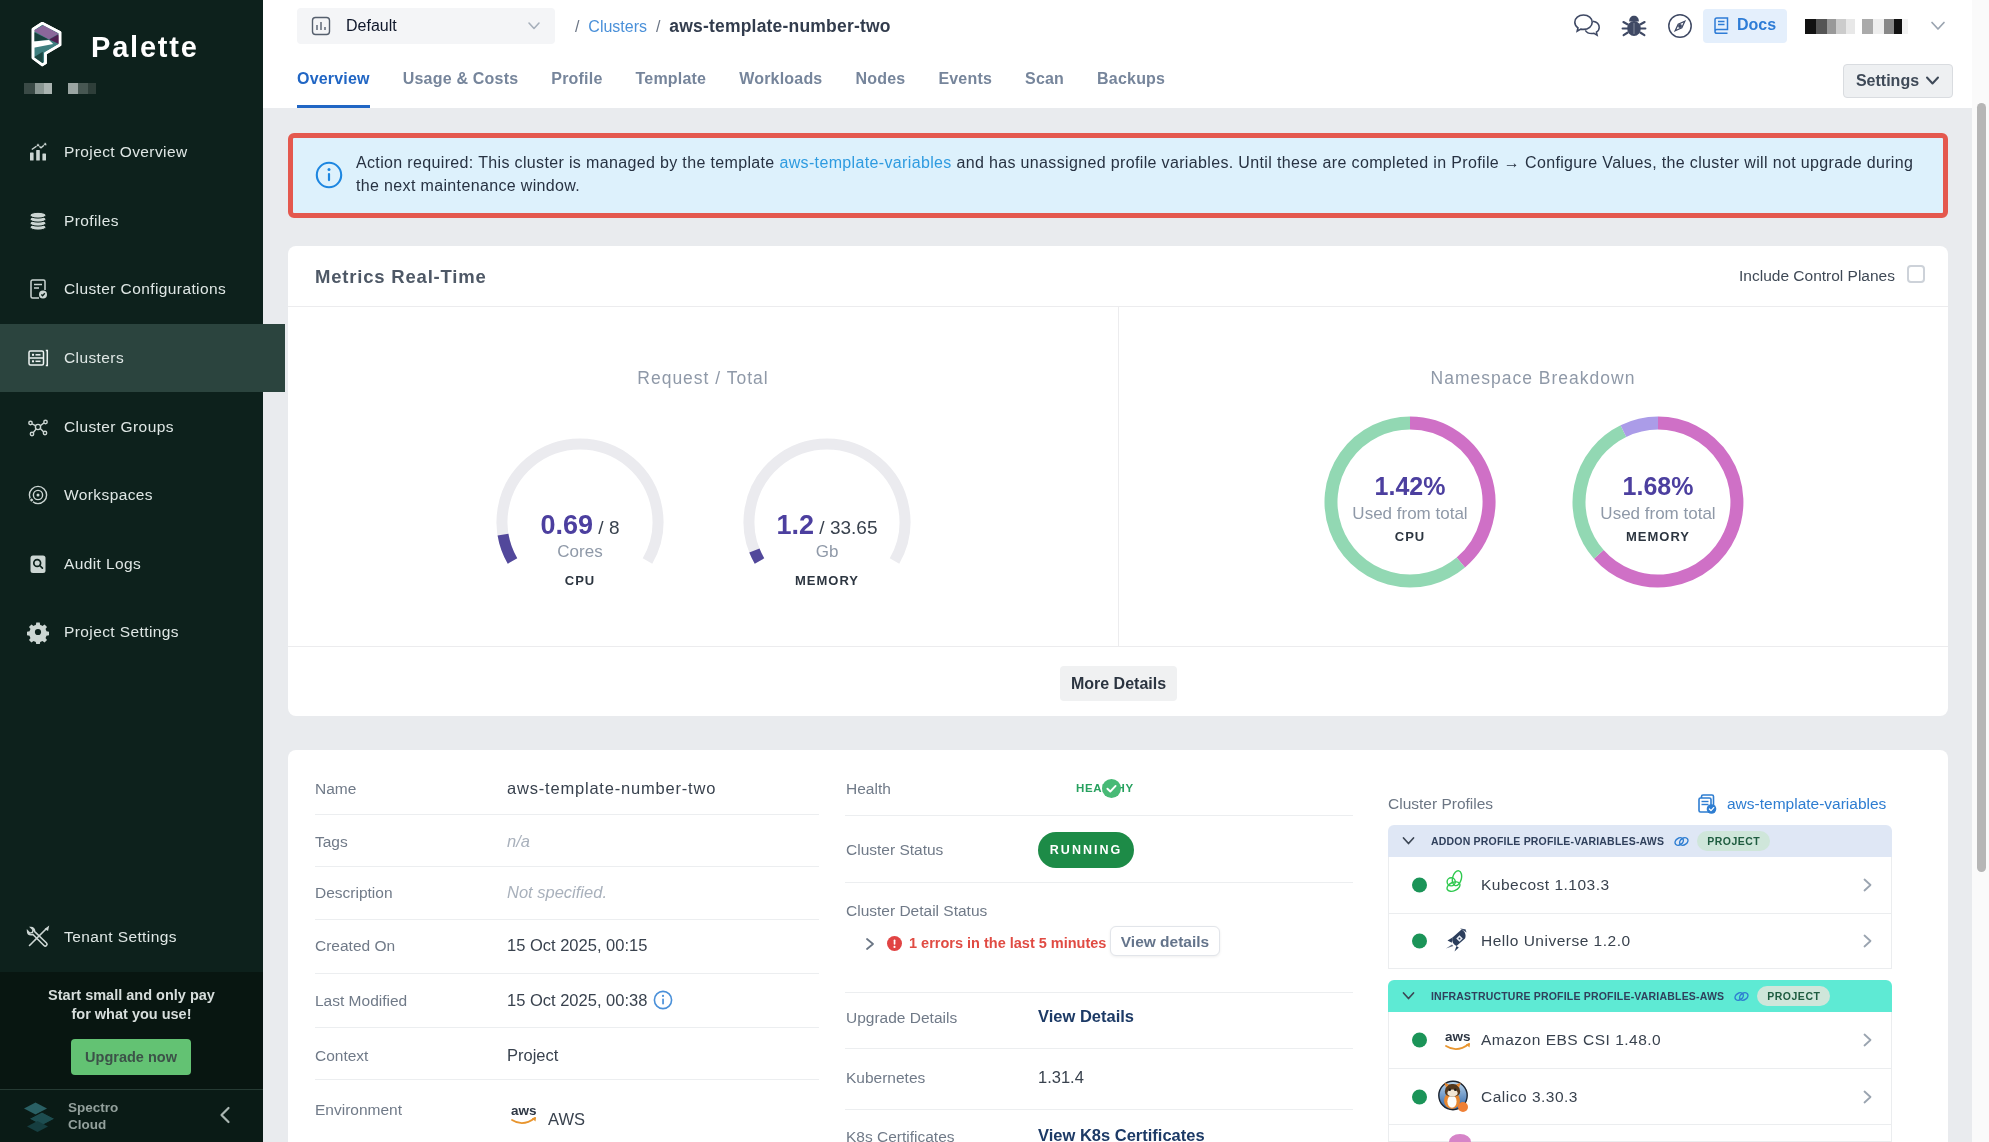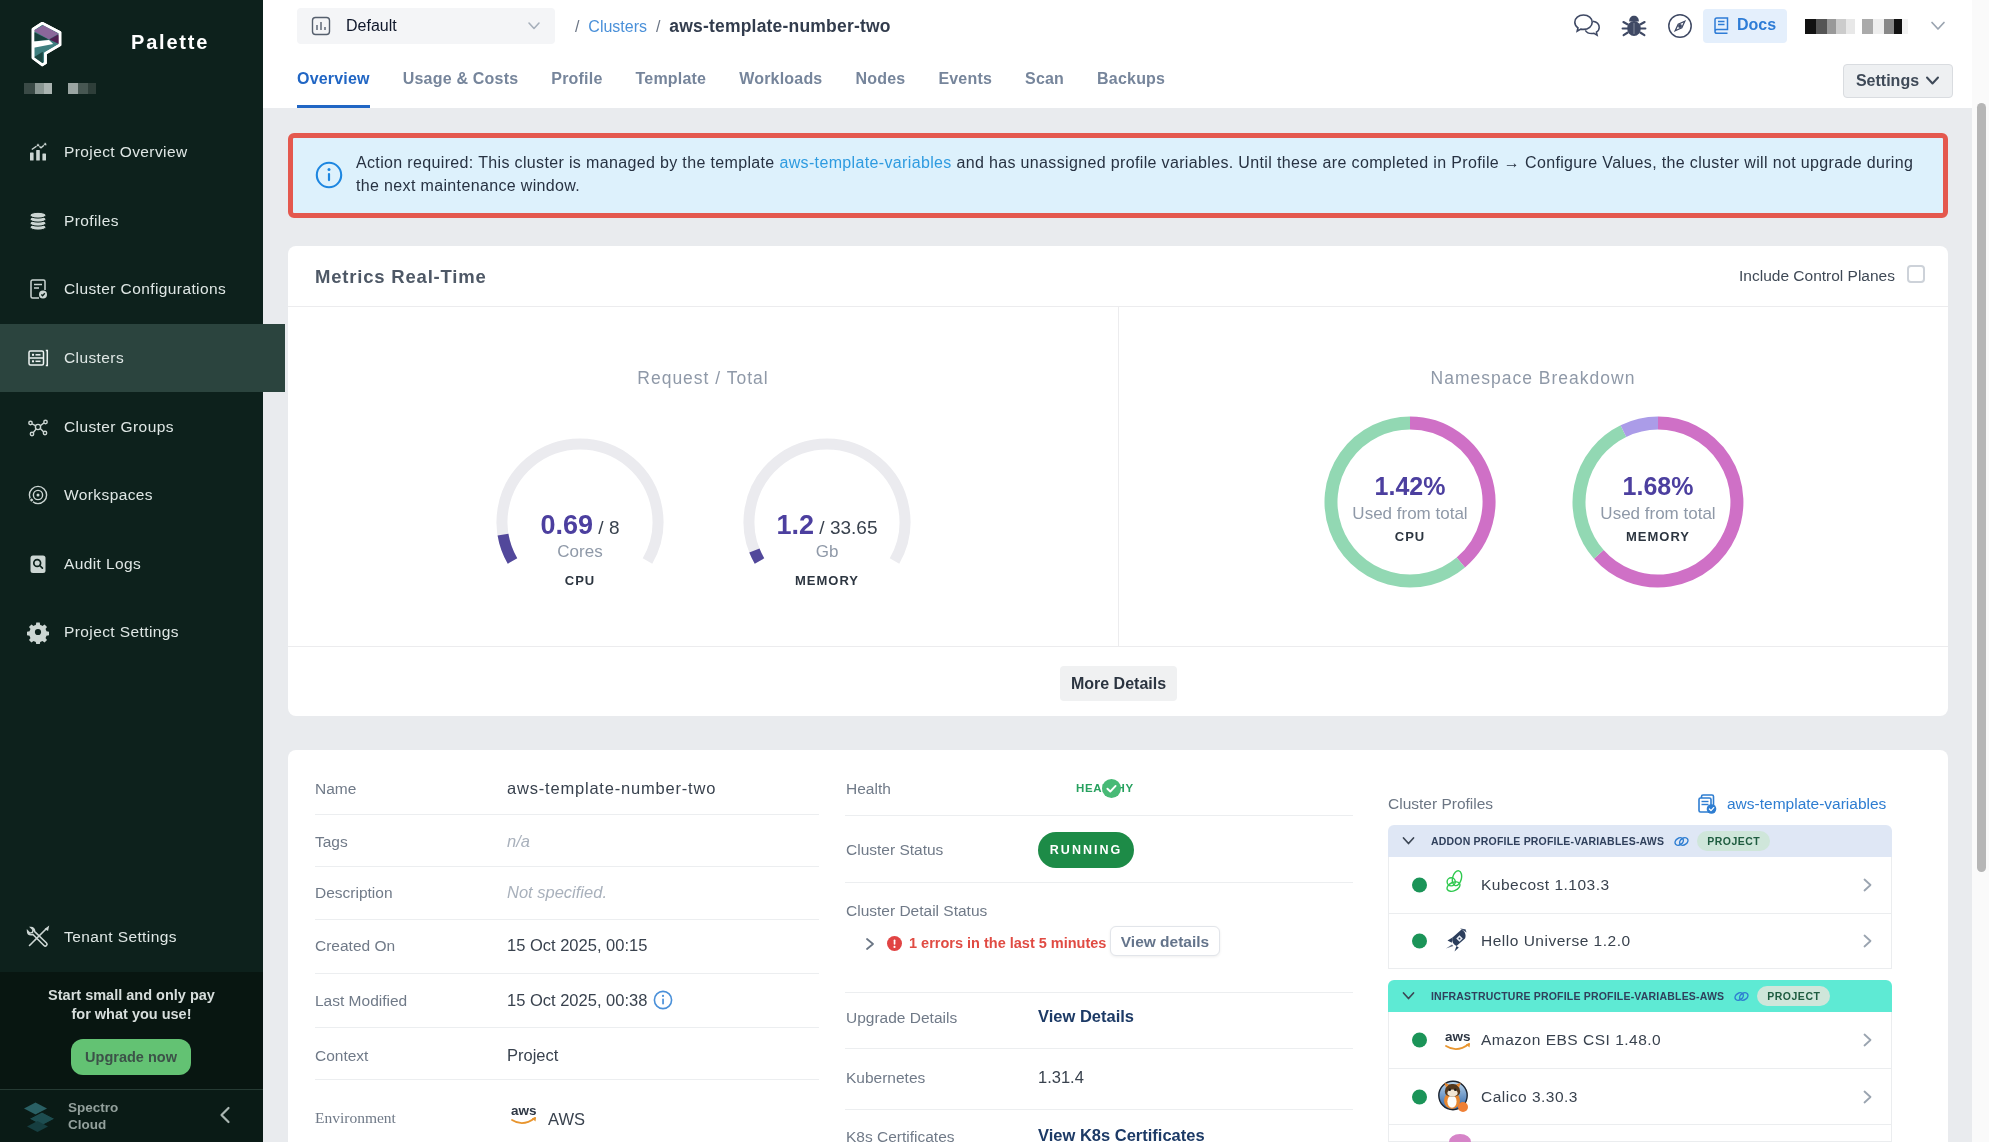--- a/index.html
+++ b/index.html
@@ -8,21 +8,21 @@
 .abs { position:absolute; }
 
 
 #sidebar { position:absolute; left:0; top:0; width:263px; height:1142px; background:#0d211c; color:#e6edeb; }
 .nav-item { position:absolute; left:0; width:285px; height:56px; display:flex; align-items:center; }
 .nav-item .nicon { position:absolute; left:26px; width:24px; height:24px; }
 .nav-item .nlabel { position:absolute; left:64px; font-size:15.5px; color:#dfe7e5; letter-spacing:0.4px; }
 .nav-active { background:#2b443e; }
 #upsell { position:absolute; left:0; top:972px; width:263px; height:117px; background:#081611; text-align:center; }
 #upsell .utext { color:#d7dedc; font-size:14.5px; line-height:19px; padding-top:14px; font-weight:bold;}
-#upgradebtn { position:absolute; left:71px; top:1039px; width:120px; height:36px; background:#63c273; border-radius:12px; color:#3c5248; font-size:14.5px; font-weight:bold; text-align:center; line-height:36px; }
+#upgradebtn { position:absolute; left:71px; top:1039px; width:120px; height:36px; background:#63c273; border-radius:4px; color:#3c5248; font-size:14.5px; font-weight:bold; text-align:center; line-height:36px; }
 #sfooter { position:absolute; left:0; top:1089px; width:263px; height:53px; background:#0a1b16; border-top:1px solid #253a33; }
 
 
 #topbar { position:absolute; left:263px; top:0; width:1726px; height:108px; background:#ffffff; }
 #projsel { position:absolute; left:34px; top:8px; width:258px; height:36px; background:#f4f5f7; border-radius:4px; }
 #projsel .ptext { position:absolute; left:49px; top:9px; font-size:16px; color:#0f172a; }
 #crumb { position:absolute; left:312px; top:16px; font-size:16px; color:#6c7686; }
 #crumb a { color:#4a90d9; text-decoration:none; }
 #crumb b { color:#323c4d; font-size:17.5px; font-weight:bold; letter-spacing:0.2px;}
 #tabs { position:absolute; left:34px; top:50px; height:58px; display:flex; }
@@ -73,21 +73,21 @@
 <div id="sidebar">
   <svg class="abs" style="left:28px;top:18px" width="36" height="50" viewBox="0 0 36 50">
     <path d="M 5 11.2 L 14.3 5.2 L 32 14.3 L 32 26.9 L 17.5 35.3 L 17.5 45 L 14.3 46.9 L 5 40 Z" fill="#3f7f80" stroke="#fff" stroke-width="2.6" stroke-linejoin="round"></path>
     <path d="M 5.4 39.6 L 14.8 45.8 L 14.8 33.8 Z" fill="#1c4743"></path>
     <path d="M 5.7 14 L 20.9 21.6 L 5.7 23.4 Z" fill="#17413d"></path>
     <path d="M 5.4 12.8 L 15.4 7.2 L 30.8 15.7 L 20.8 21.3 Z" fill="#8a679a"></path>
     <path d="M 30.6 16.2 L 32.2 26.6 L 21.2 21.6 Z" fill="#4f1e52"></path>
     <path d="M 5.7 23.6 L 21 21.9 L 25.2 26.1 L 5.7 29.8 Z" fill="#fff"></path>
     <path d="M 5 11.2 L 14.3 5.2 L 32 14.3 L 32 26.9 L 17.5 35.3 L 17.5 45 L 14.3 46.9 L 5 40 Z" fill="none" stroke="#fff" stroke-width="2.6" stroke-linejoin="round"></path>
   </svg>
-  <div class="abs" style="left:91px;top:31px;font-size:20px;font-weight:bold;color:#fff;letter-spacing:1.8px;margin-left:40px;">Palette</div>
+  <div class="abs" style="left:91px;top:31px;font-size:29px;font-weight:bold;color:#fff;letter-spacing:1.8px;">Palette</div>
   <div class="abs" style="left:24px;top:83px;width:28px;height:11px;background:linear-gradient(90deg,#3a4a46 0 40%,#8a9793 40% 70%,#aab4b1 70% 100%);"></div>
   <div class="abs" style="left:68px;top:83px;width:28px;height:11px;background:linear-gradient(90deg,#9aa5a2 0 35%,#475752 35% 70%,#2e3e39 70% 100%);"></div>
 
   <div class="nav-item" style="top:124px">
     <svg class="nicon" viewBox="0 0 24 24">
         <g fill="#ccd6d3">
           <rect x="4" y="12.5" width="3.6" height="8" rx="0.6"></rect>
           <rect x="10.2" y="10" width="3.6" height="10.5" rx="0.6"></rect>
           <rect x="16.4" y="13.5" width="3.6" height="7" rx="0.6"></rect>
         </g>
@@ -341,21 +341,21 @@
   <div class="drow-value" style="left:219px;top:241px;">15 Oct 2025, 00:38</div>
   <svg class="abs" style="left:365px;top:240px" width="20" height="20" viewBox="0 0 20 20">
       <circle cx="10" cy="10" r="8.6" fill="none" stroke="#4a90d9" stroke-width="1.6"></circle>
       <rect x="9.2" y="8.6" width="1.7" height="6" rx="0.8" fill="#4a90d9"></rect>
       <circle cx="10" cy="5.9" r="1.1" fill="#4a90d9"></circle>
     </svg>
   <div class="dsep" style="left:27px;top:277px;width:504px;"></div>
   <div class="drow-label" style="left:27px;top:297px;">Context</div>
   <div class="drow-value" style="left:219px;top:296px;">Project</div>
   <div class="dsep" style="left:27px;top:329px;width:504px;"></div>
-  <div class="drow-label" style="left:27px;top:359px;font-family:Liberation Serif, serif;">Environment</div>
+  <div class="drow-label" style="left:27px;top:351px;">Environment</div>
   <svg class="abs" style="left:222px;top:352px" width="30" height="26" viewBox="0 0 30 26">
     <text x="1" y="13" font-family="Liberation Sans" font-size="13.5" font-weight="bold" fill="#2e3744">aws</text>
     <path d="M 2 18 Q 13 25 25 16" fill="none" stroke="#e8952e" stroke-width="1.8" stroke-linecap="round"></path>
     <path d="M 25.5 19.5 L 26 15.3 L 21.8 16.3" fill="#e8952e" stroke="none"></path>
   </svg>
   <div class="drow-value" style="left:260px;top:360px;">AWS</div>
 
   <div class="drow-label" style="left:558px;top:30px;">Health</div>
   <div class="abs" style="left:750px;top:32px;font-size:11.5px;font-weight:bold;color:#27a15f;letter-spacing:0.6px;padding-left:38px;">HEALTHY</div>
   <svg class="abs" style="left:814px;top:29px" width="19" height="19" viewBox="0 0 19 19">

